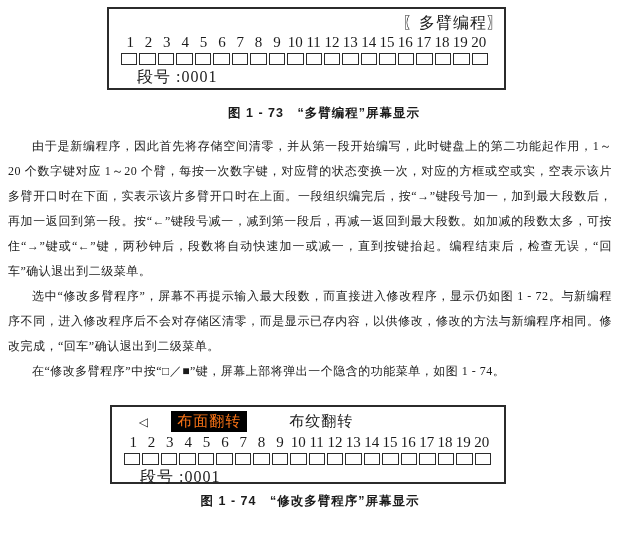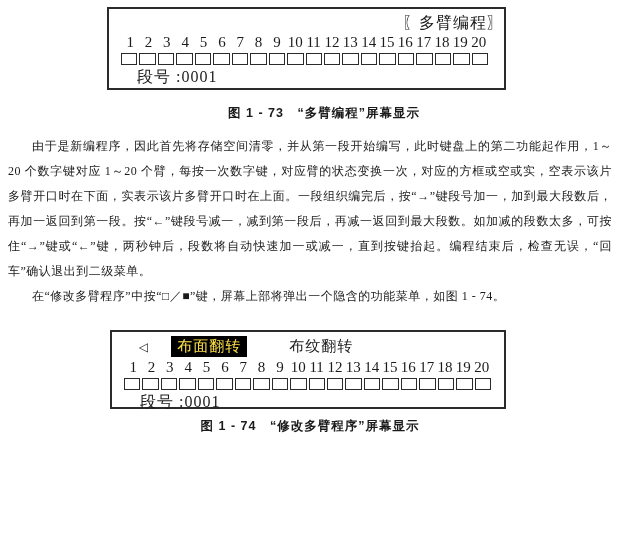--- a/index.html
+++ b/index.html
@@ -39,21 +39,21 @@
   .bodytext {
     margin:12px 8px 8px 8px;
     font-size:12px; line-height:25px;
     text-align:justify; letter-spacing:0.5px;
   }
   .bodytext p { margin:0; text-indent:2em; }
 
   .menu-row { display:flex; align-items:center; height:21px; margin-top:1px; font-size:15px; }
   .menu-cursor { margin-left:27px; font-size:12px; line-height:1; }
   .menu-selected {
-    margin-left:23px; background:#000; color:#fde047;
+    margin-left:23px; background:#000; color:#f97316;
     padding:1px 6px; letter-spacing:1px;
   }
   .menu-item2 { margin-left:42px; letter-spacing:1px; }
 </style>
 </head>
 <body>
 
 <div class="screen-box" id="fig73">
   <div class="fig-title">〖多臂编程〗</div>
   <div class="num-row">
@@ -100,20 +100,21 @@
       <span class="arm-box empty"></span>
       <span class="arm-box empty"></span>
     </div>
   <div class="seg">段号 :0001</div>
 </div>
 
 <div class="caption" id="caption73">图 1 - 73　“多臂编程”屏幕显示</div>
 
 <div class="bodytext">
   <p>由于是新编程序，因此首先将存储空间清零，并从第一段开始编写，此时键盘上的第二功能起作用，1～20 个数字键对应 1～20 个臂，每按一次数字键，对应臂的状态变换一次，对应的方框或空或实，空表示该片多臂开口时在下面，实表示该片多臂开口时在上面。一段组织编完后，按“→”键段号加一，加到最大段数后，再加一返回到第一段。按“←”键段号减一，减到第一段后，再减一返回到最大段数。如加减的段数太多，可按住“→”键或“←”键，两秒钟后，段数将自动快速加一或减一，直到按键抬起。编程结束后，检查无误，“回车”确认退出到二级菜单。</p>
+  <p>选中“修改多臂程序”，屏幕不再提示输入最大段数，而直接进入修改程序，显示仍如图 1 - 72。与新编程序不同，进入修改程序后不会对存储区清零，而是显示已存内容，以供修改，修改的方法与新编程序相同。修改完成，“回车”确认退出到二级菜单。</p>
   <p>在“修改多臂程序”中按“□／■”键，屏幕上部将弹出一个隐含的功能菜单，如图 1 - 74。</p>
 </div>
 
 <div class="screen-box" id="fig74">
   <div class="menu-row">
     <span class="menu-cursor">◁</span>
     <span class="menu-selected">布面翻转</span>
     <span class="menu-item2">布纹翻转</span>
   </div>
   <div class="num-row">

